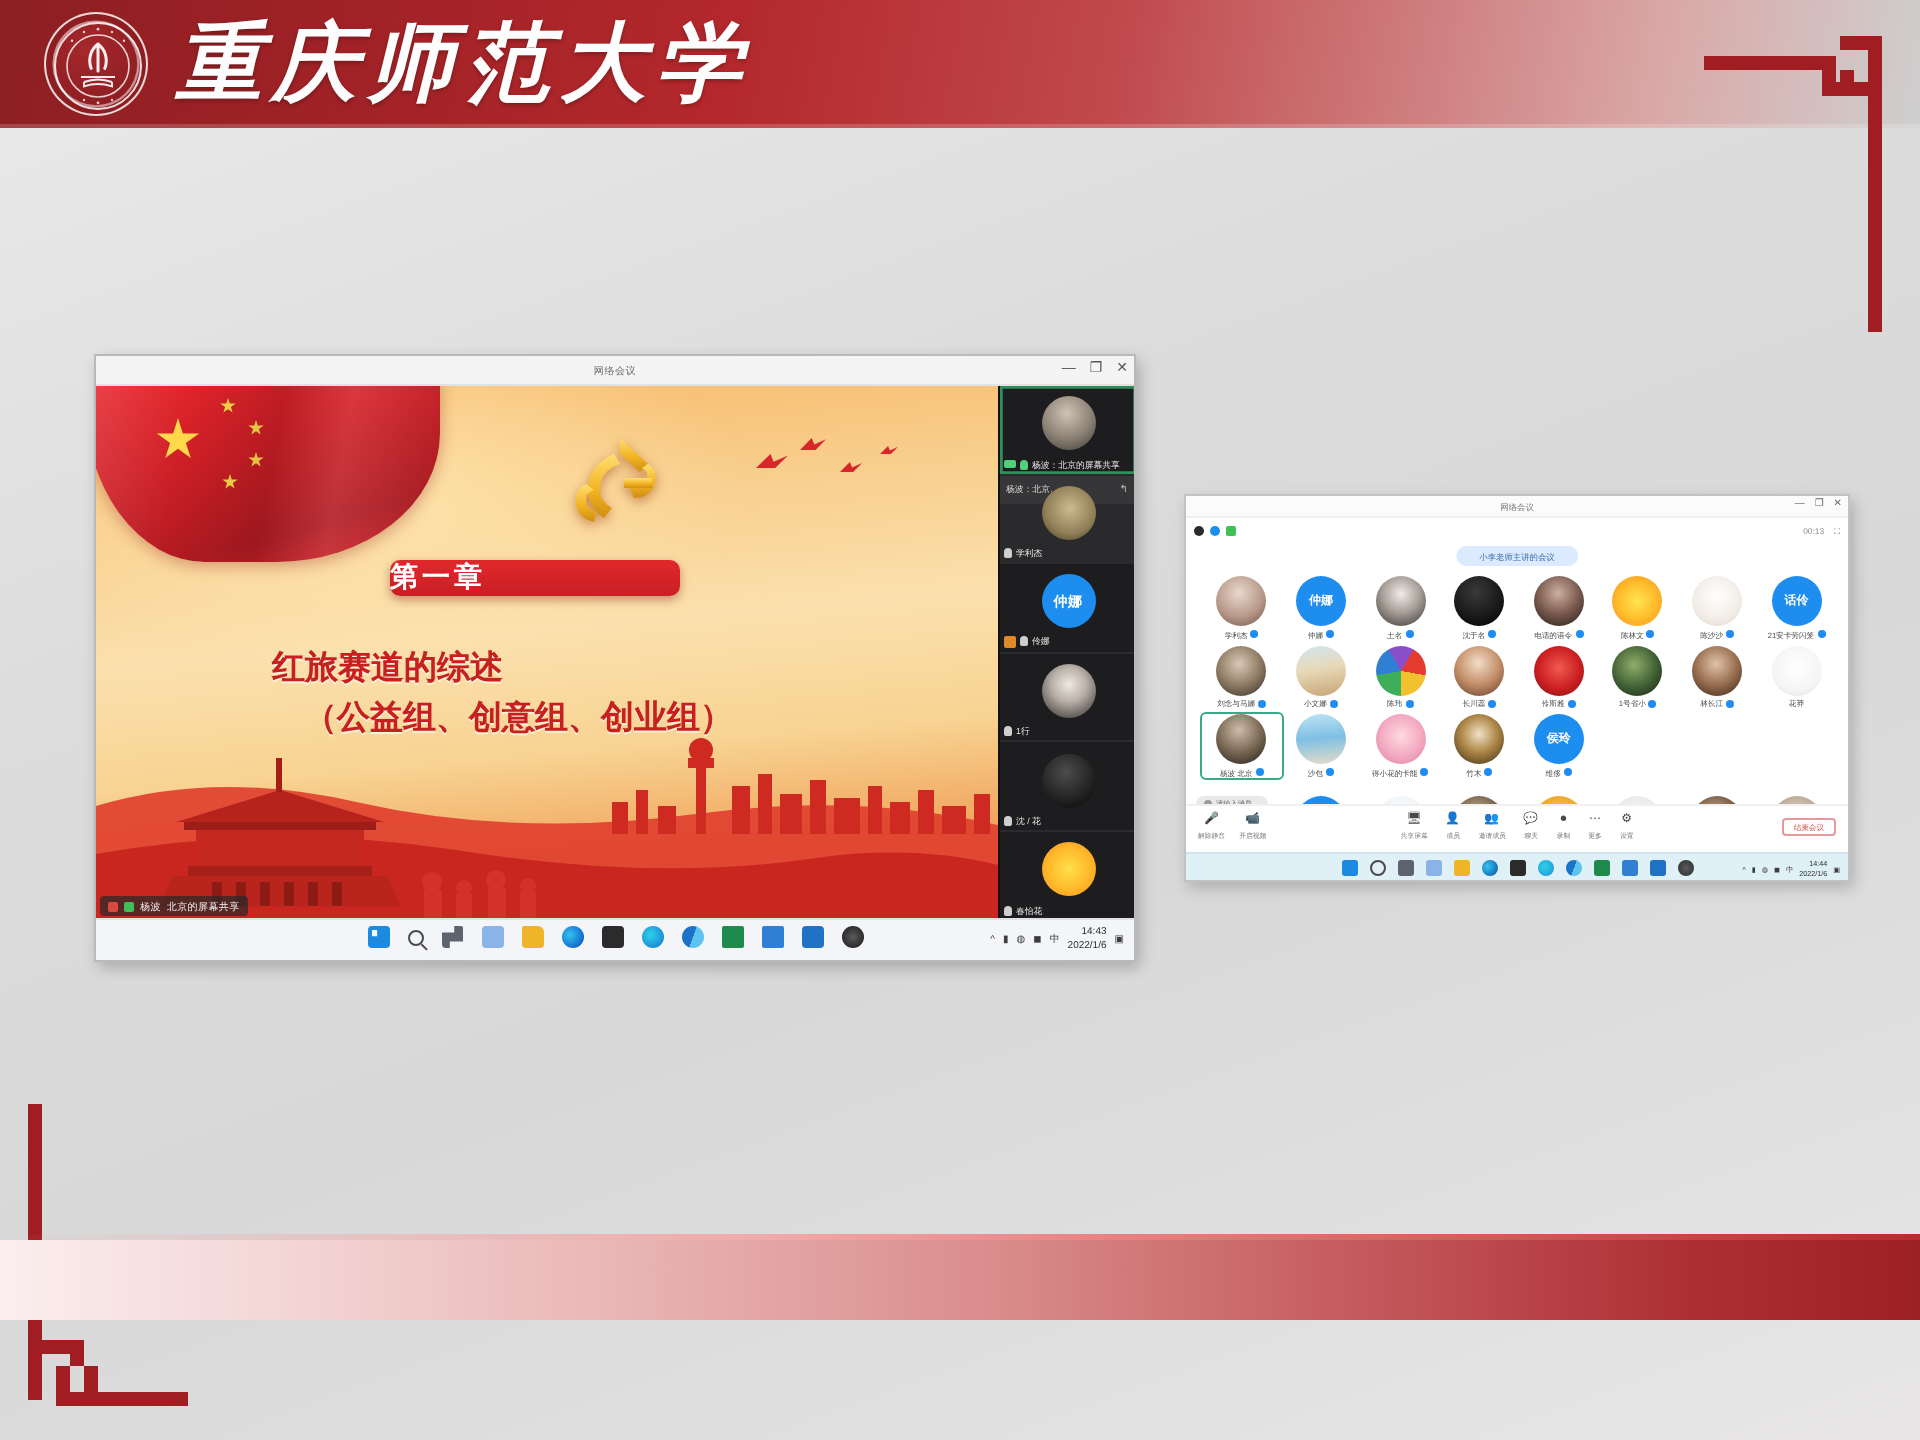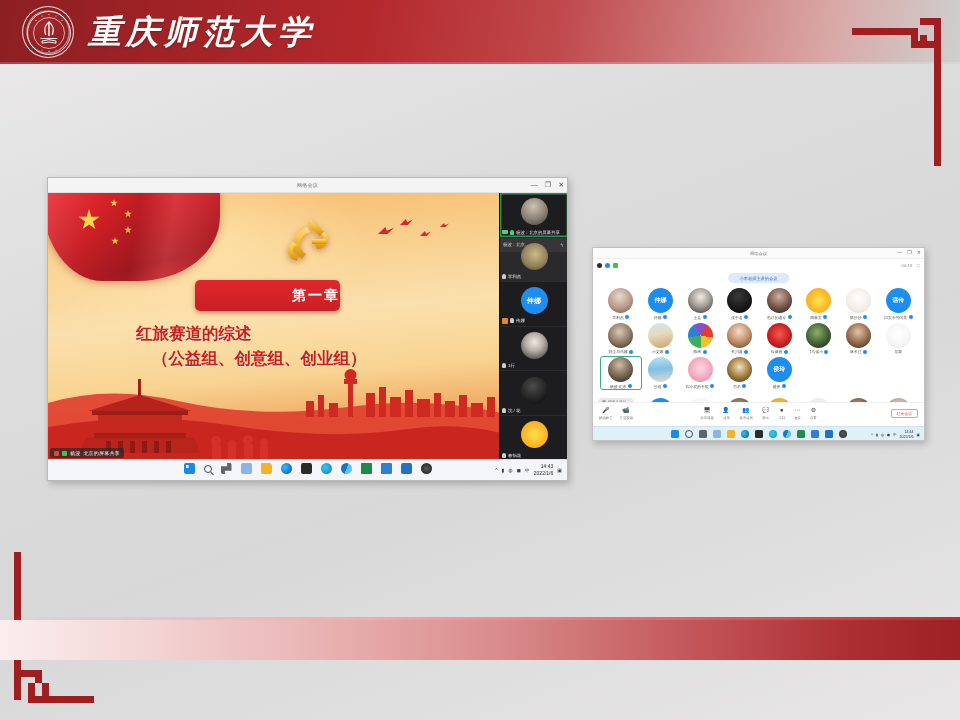--- a/index.html
+++ b/index.html
@@ -38,21 +38,21 @@
     background: radial-gradient(circle at 42% 36%, #a5282c 0%, #8d1d21 72%, #7d1a1e 100%);
     border: 1.6px solid rgba(255,255,255,.82);
     box-shadow: inset 0 0 0 3.2px rgba(141,29,33,1), inset 0 0 0 4.4px rgba(255,255,255,.5);
   }
   .logo-seal svg { position: absolute; left: 0; top: 0; }
 
   .univ-name {
     position: absolute; left: 88px; top: 4px;
     height: 56px; line-height: 56px;
     font-family: "DejaVu Serif", serif;
-    font-size: 33px; font-weight: 700;
+    font-size: 43px; font-weight: 700;
     letter-spacing: 5px;
     color: #fdfdfd;
     font-style: italic;
     text-shadow: 0 1px 2px rgba(0,0,0,.28);
     white-space: nowrap;
   }
 
   
   .ornament { position: absolute; }
   .ornament span {
@@ -154,25 +154,25 @@
   }
   
   .bird { position:absolute; background:#d8262b; }
   .b1 { left:330px; top:34px; width:16px; height:7px; clip-path: polygon(0 100%,45% 0,55% 55%,100% 10%,60% 100%); }
   .b2 { left:352px; top:26px; width:13px; height:6px; clip-path: polygon(0 100%,45% 0,55% 55%,100% 10%,60% 100%); }
   .b3 { left:372px; top:38px; width:11px; height:5px; clip-path: polygon(0 100%,45% 0,55% 55%,100% 10%,60% 100%); }
   .b4 { left:392px; top:30px; width:9px; height:4px;  clip-path: polygon(0 100%,45% 0,55% 55%,100% 10%,60% 100%); }
 
   .chapter-badge {
     position: absolute; left: 147px; top: 87px;
-    width: 145px; height: 31px;
+    width: 145px; height: 18px;
     background: linear-gradient(180deg, #e0282c 0%, #c91f24 100%);
     border-radius: 5px;
     box-shadow: 0 2px 5px rgba(120,20,20,.4);
-    display: flex; align-items: center; justify-content: flex-end;
+    display: flex; align-items: center; justify-content: flex-start;
   }
   .chapter-badge span {
     font-family: "DejaVu Sans", sans-serif;
     font-size: 14px; font-weight: 700; color: #fff; letter-spacing: 2px;
   }
   .slide-heading {
     position: absolute; left: 88px; top: 128px; width: 330px;
     font-family: "DejaVu Sans", sans-serif;
     font-size: 16.5px; font-weight: 700; line-height: 25px;
     color: #c6201f;

